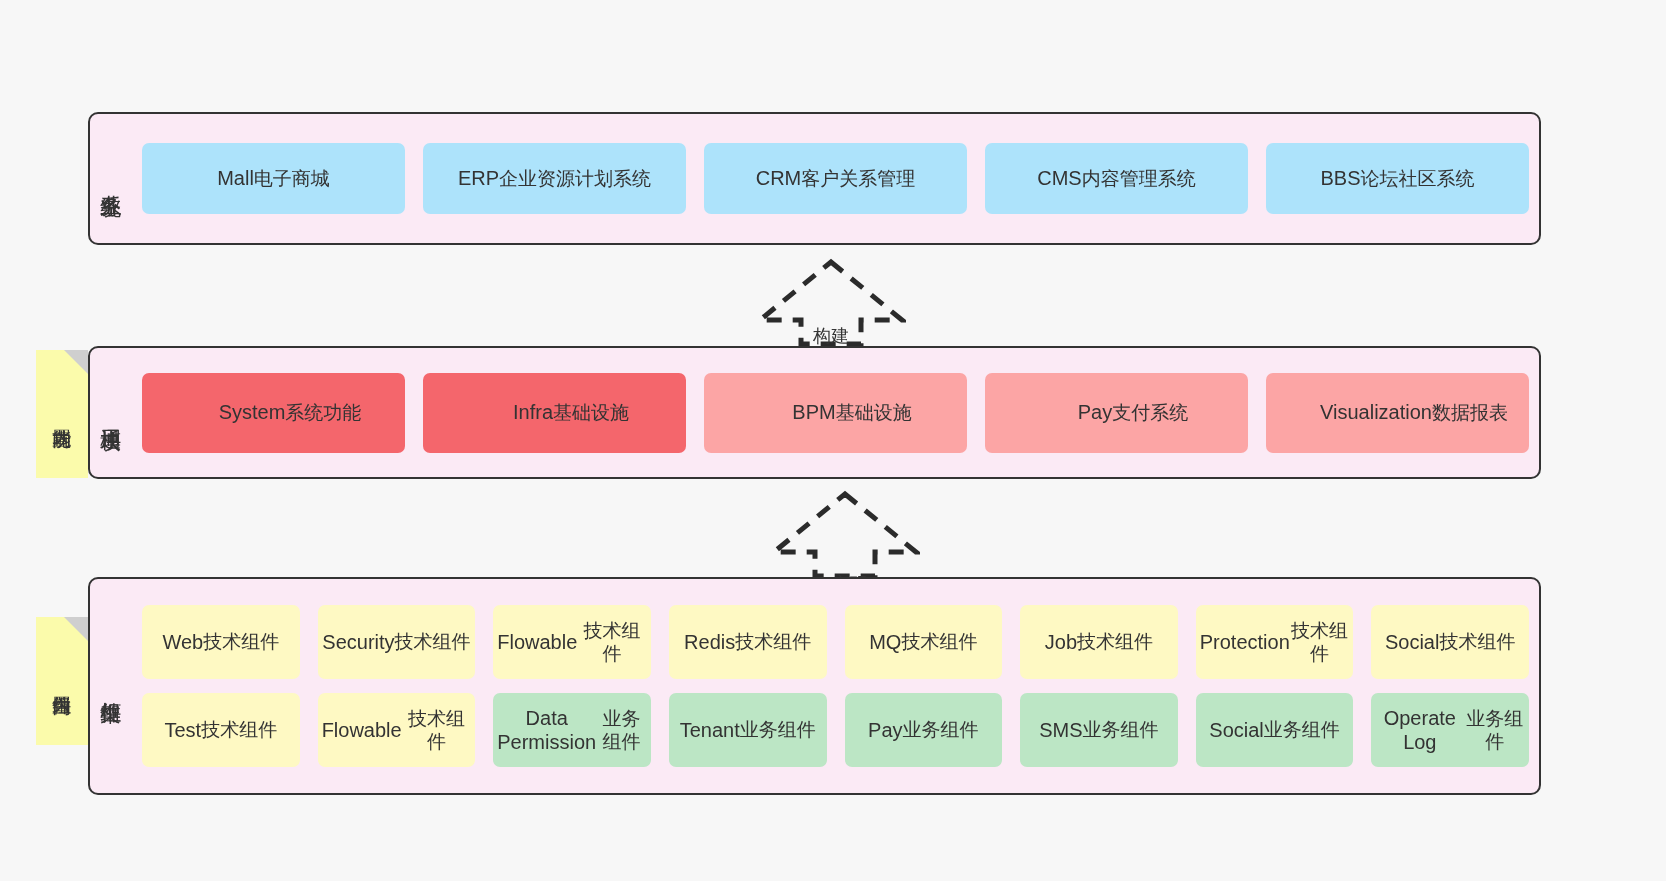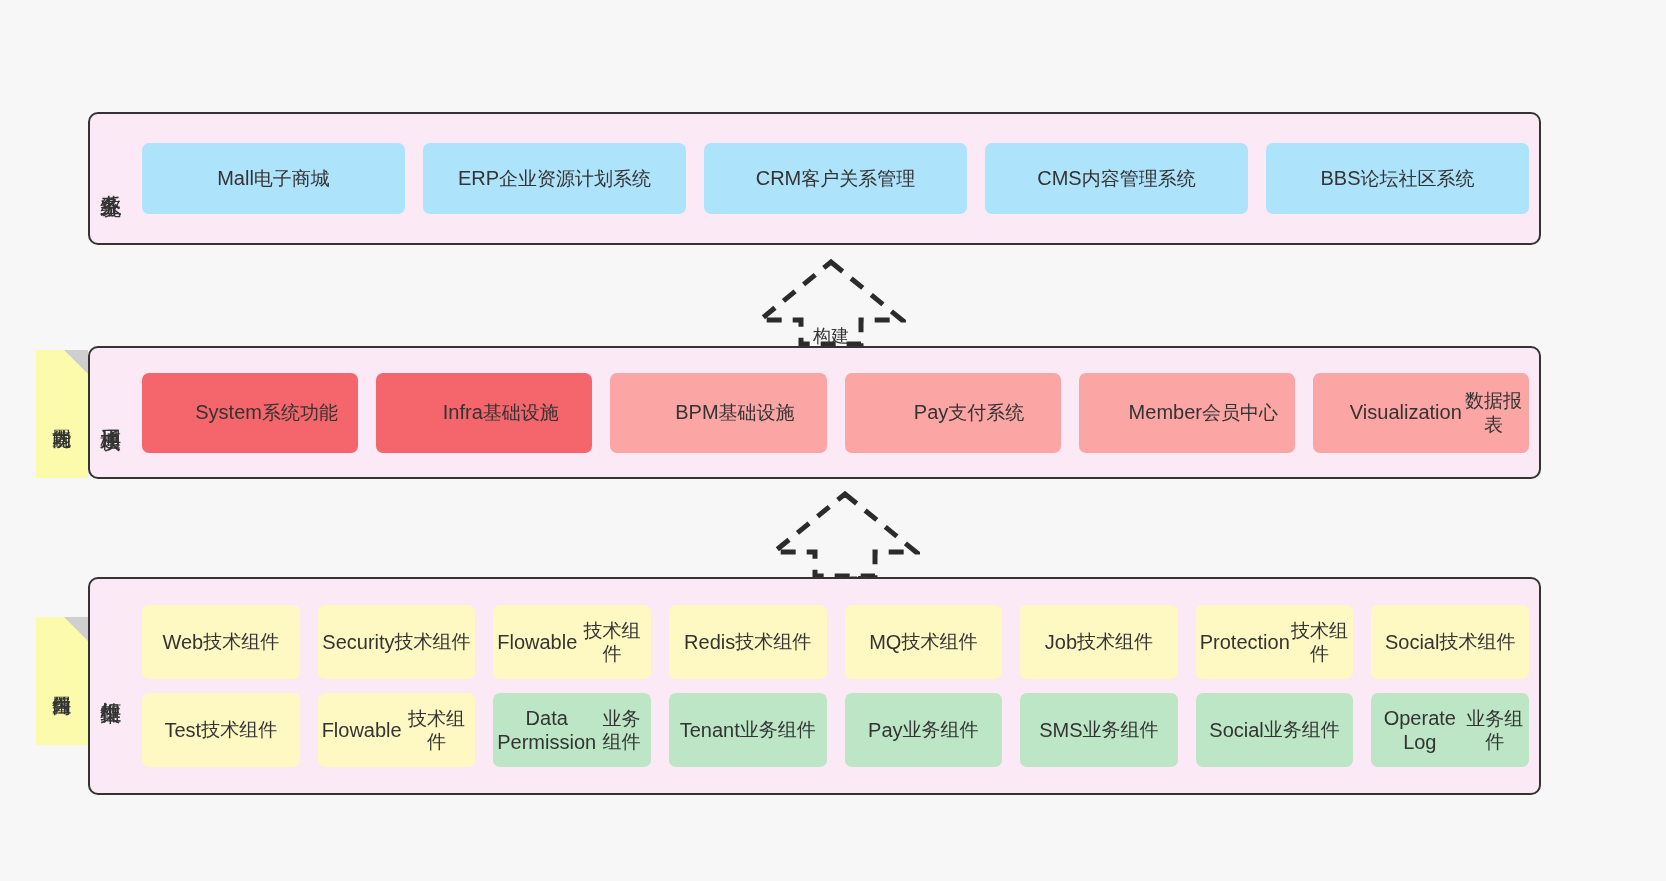--- a/index.html
+++ b/index.html
@@ -221,24 +221,20 @@
           <div class="card pink">
             <div class="ctitle">BPM</div>
             <div class="csub">基础设施</div>
           </div>
 
           <div class="card pink">
             <div class="ctitle">Pay</div>
             <div class="csub">支付系统</div>
           </div>
 
-          <div class="card pink">
-            <div class="ctitle">Member</div>
-            <div class="csub">会员中心</div>
-          </div>
 
           <div class="card pink">
             <div class="ctitle">Visualization</div>
             <div class="csub">数据报表</div>
           </div>
 
         </div>
       </div>
     </div>
   </div>

